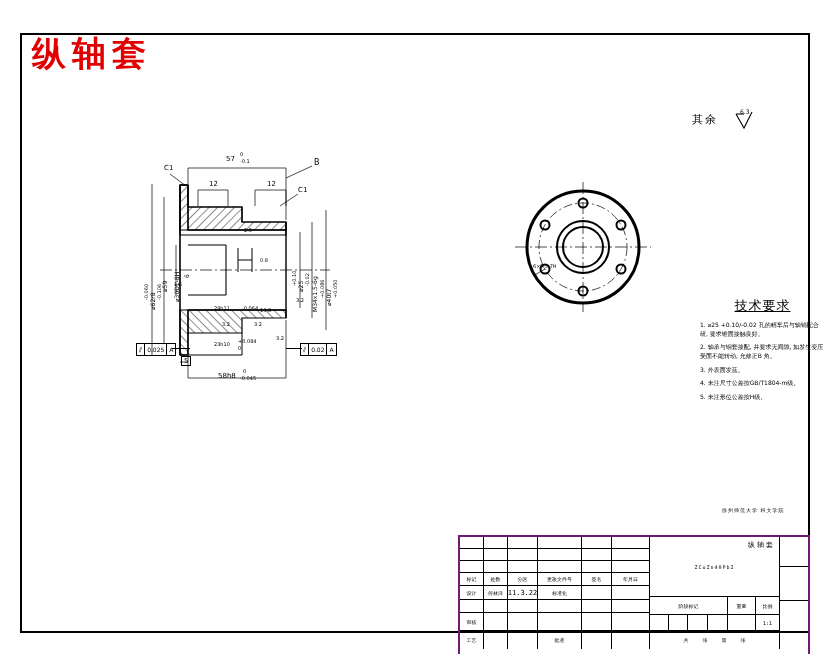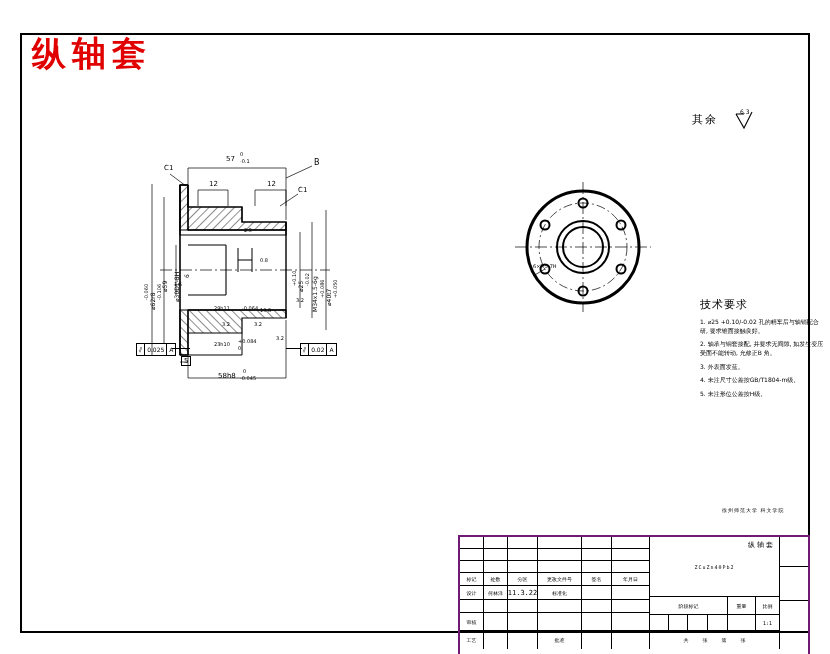--- a/index.html
+++ b/index.html
@@ -21,21 +21,21 @@
   .vert{transform-origin:0 0;transform:rotate(-90deg);}
   .ln{position:absolute;background:#000;}
   .h1{height:1px;}
 
   
   .gen-note{position:absolute;left:692px;top:112px;font-size:11px;letter-spacing:2px;}
   .rough-sym{position:absolute;left:733px;top:108px;width:22px;height:22px;}
 
   
   .tr{position:absolute;left:700px;top:297px;width:125px;}
-  .tr-title{font-size:11px;letter-spacing:1px;margin-bottom:6px;}
+  .tr-title{font-size:13px;text-align:center;letter-spacing:1px;margin-bottom:6px;text-decoration:underline;}
   .tr-item{font-size:6px;line-height:1.45;margin-bottom:5px;word-break:break-all;}
 
   
   .view-sec{position:absolute;left:130px;top:150px;width:240px;height:240px;}
   .view-cir{position:absolute;left:505px;top:182px;width:170px;height:135px;}
 
   
   .tb{position:absolute;left:458px;top:496px;width:352px;height:148px;
       border:2px solid #701a75;box-sizing:border-box;margin-top:39px;}
   .tb .cell{position:absolute;box-sizing:border-box;border-right:1px solid #000;

